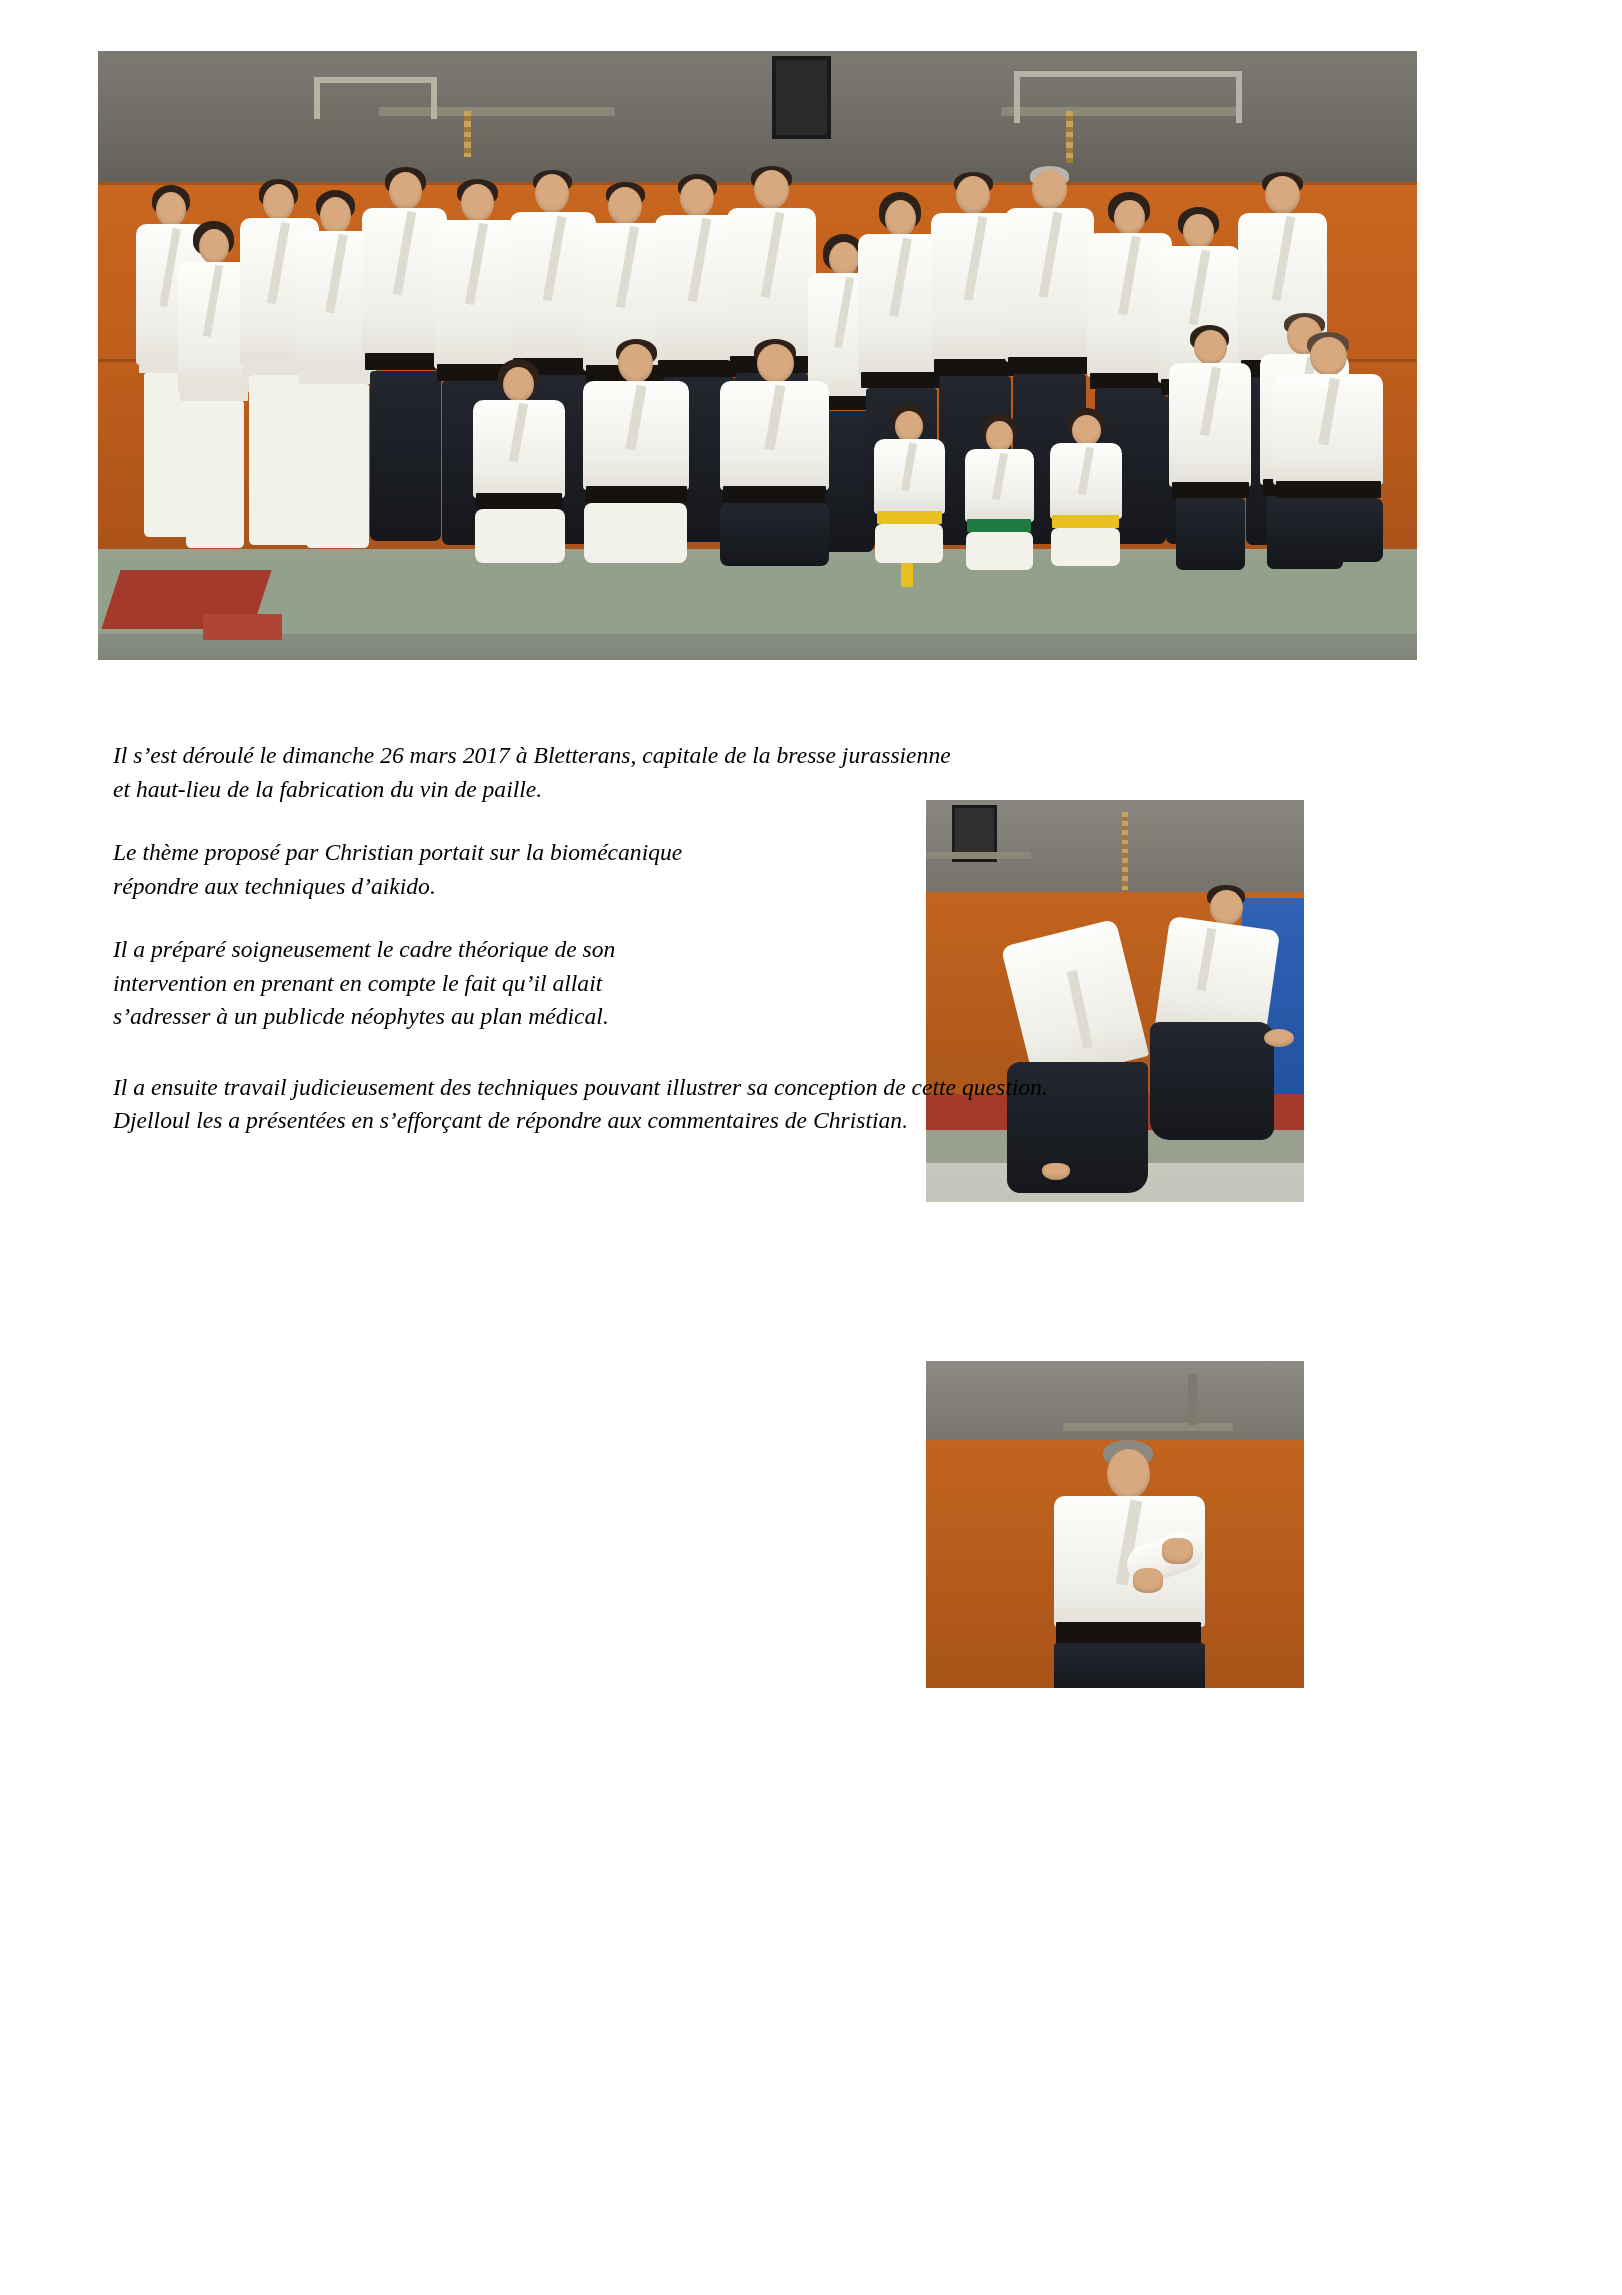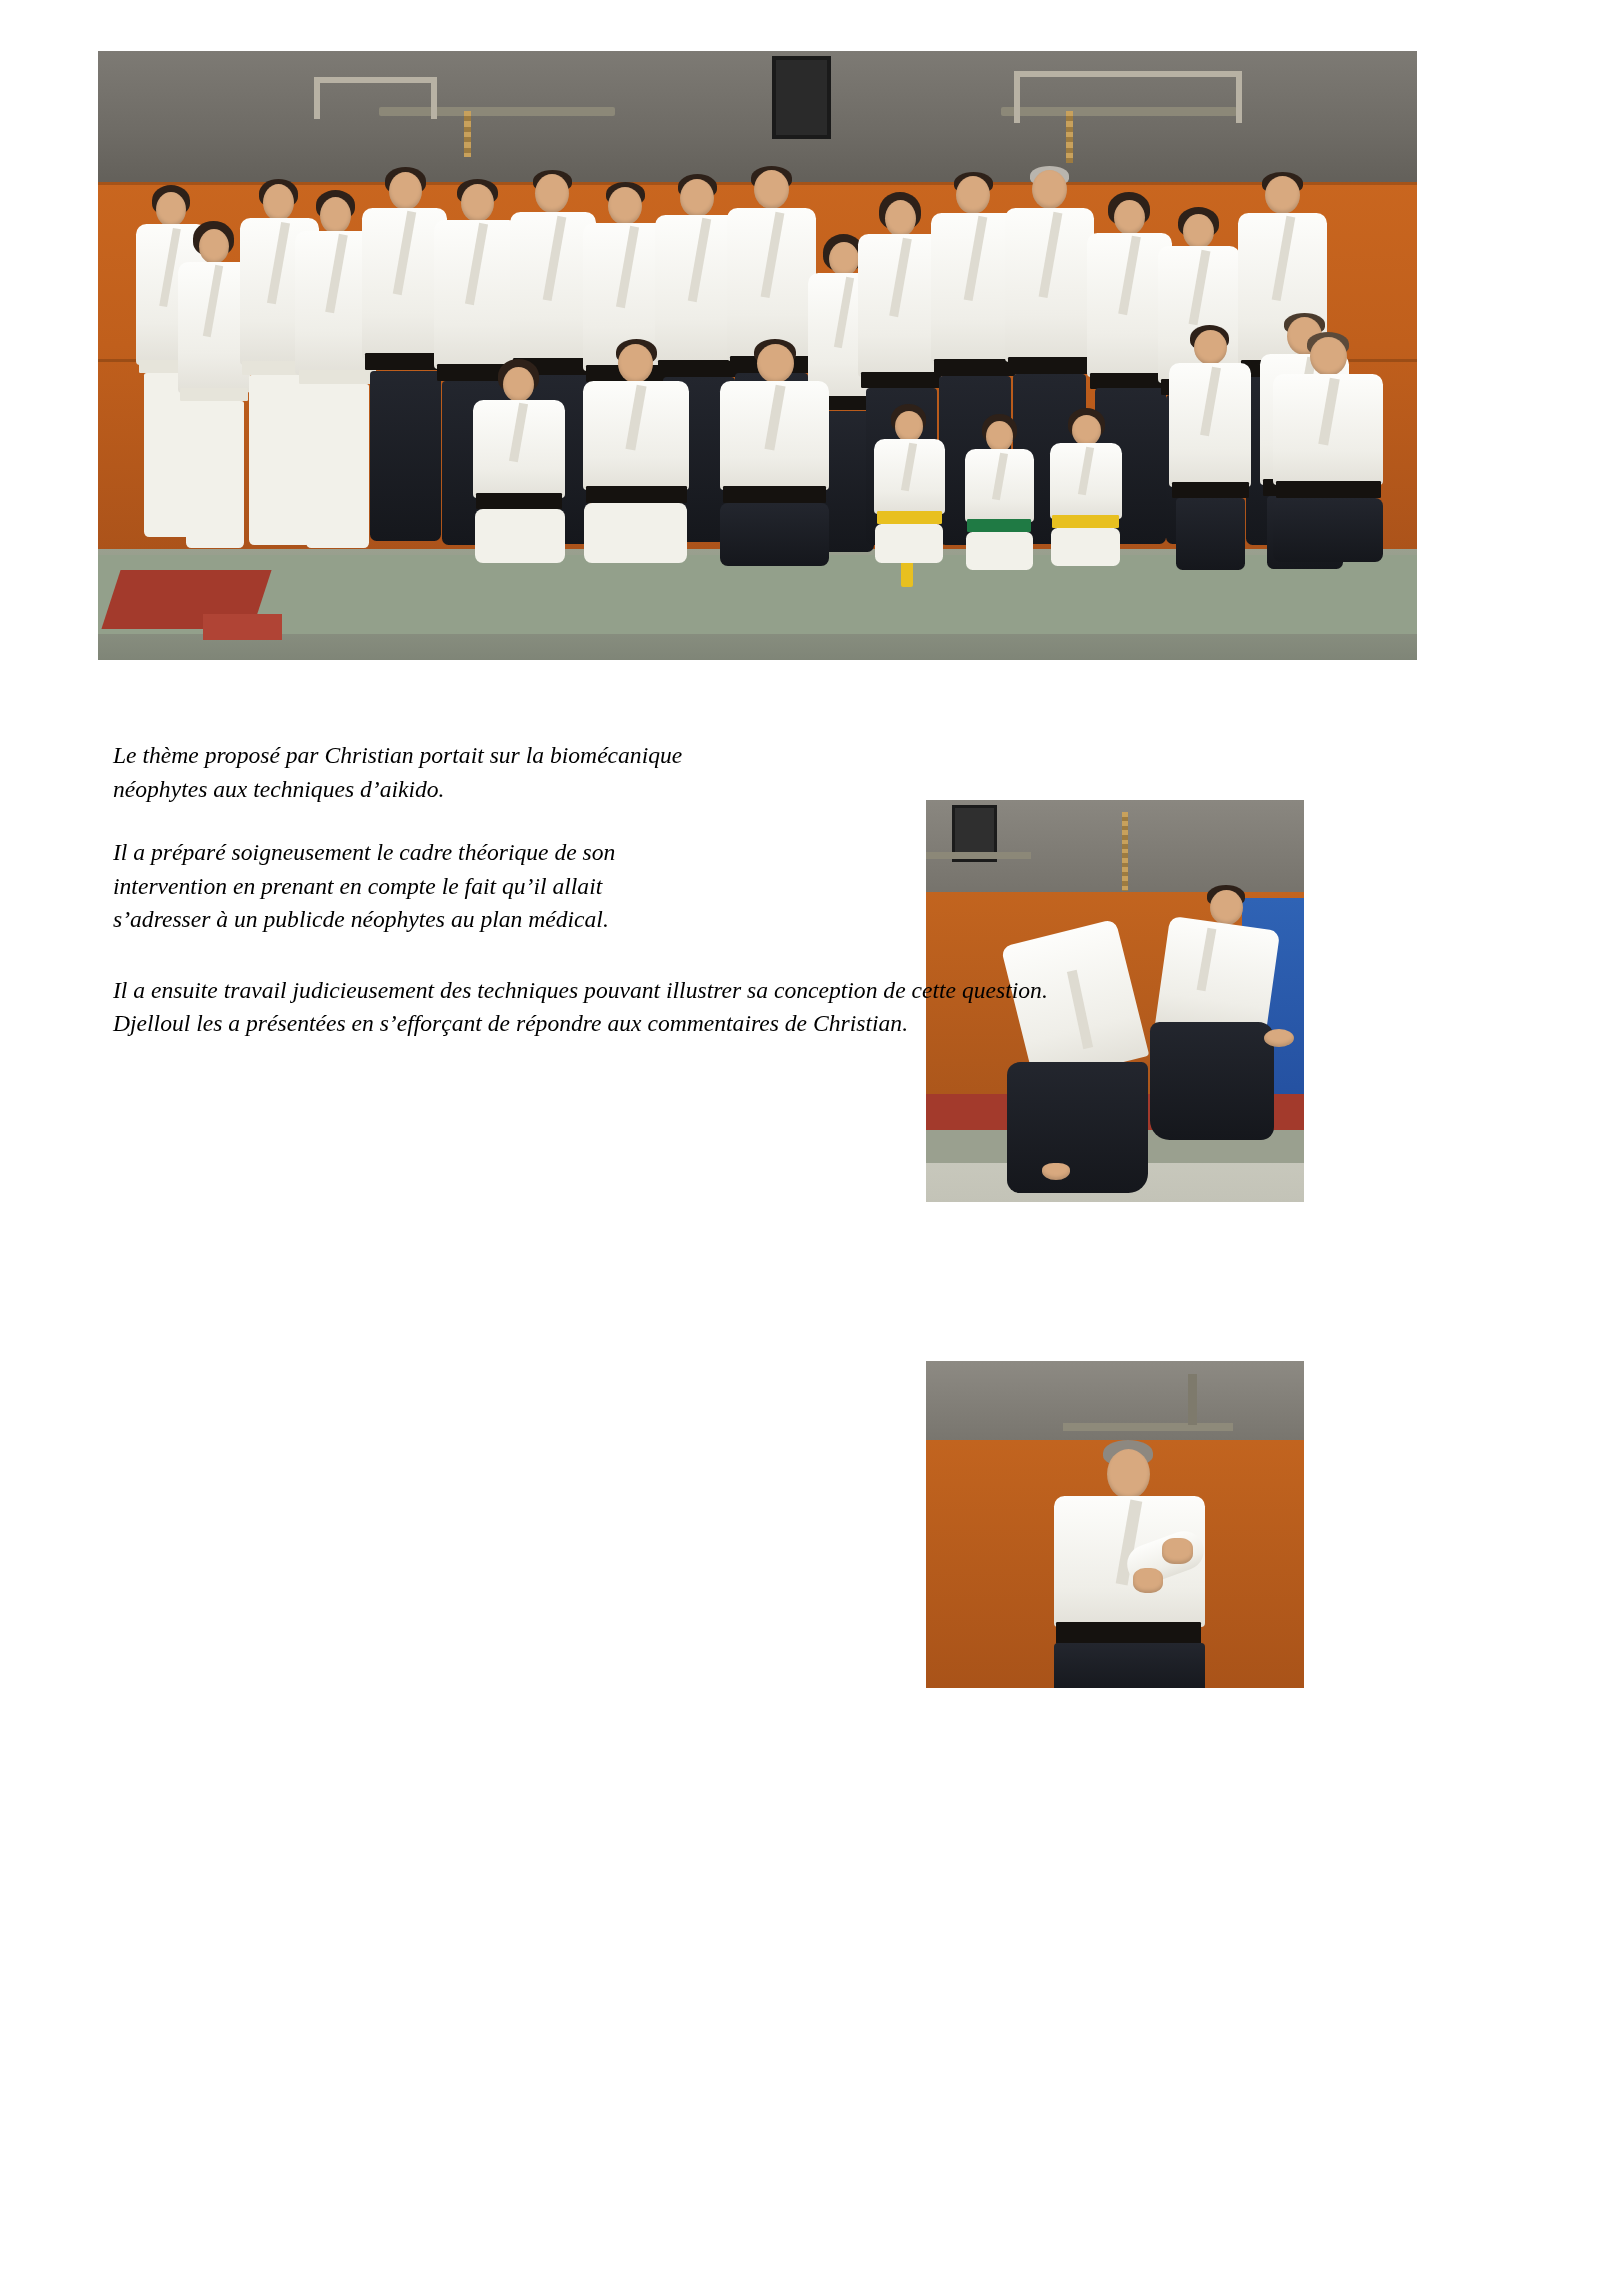--- a/index.html
+++ b/index.html
@@ -489,21 +489,23 @@
     <div class="p-gi" style="left:79px; top:98px; width:79px; height:39px; border-radius:19.6px; transform:rotate(-20deg);"></div>
     <div class="p-head" style="left:115px; top:98px; width:31px; height:26px; border-radius:40%;"></div>
     <div class="p-head" style="left:86px; top:128px; width:30px; height:25px; border-radius:40%;"></div>
     <div class="p-belt-black" style="left:9.2px; top:182px; width:145px; height:22px;"></div>
     <div class="p-hakama" style="left:6.5px; top:203px; width:151px; height:52px;"></div>
   </div>
 
 </figure>
 
 <article class="article">
+  <p class="para" style="width:1178px;">Il s’est déroulé le dimanche 26 mars 2017 à Bletterans, capitale de la bresse jurassienne
+et haut-lieu de la fabrication du vin de paille.</p>
   <p class="para" style="width:772px;">Le thème proposé par Christian portait sur la biomécanique
- néophytes aux techniques d’aikido.</p>
+ répondre aux techniques d’aikido.</p>
   <p class="para" style="width:772px; margin-bottom:37px;">Il a préparé soigneusement le cadre théorique de son
  intervention en prenant en compte le fait qu’il allait
 s’adresser  à un publicde néophytes au plan médical.</p>
   <p class="para" style="width:1283px;">Il a ensuite travail judicieusement des techniques pouvant illustrer sa conception de cette question.
 Djelloul les a présentées en s’efforçant de répondre aux commentaires de Christian.</p>
 </article>
 
 
 </body></html>

